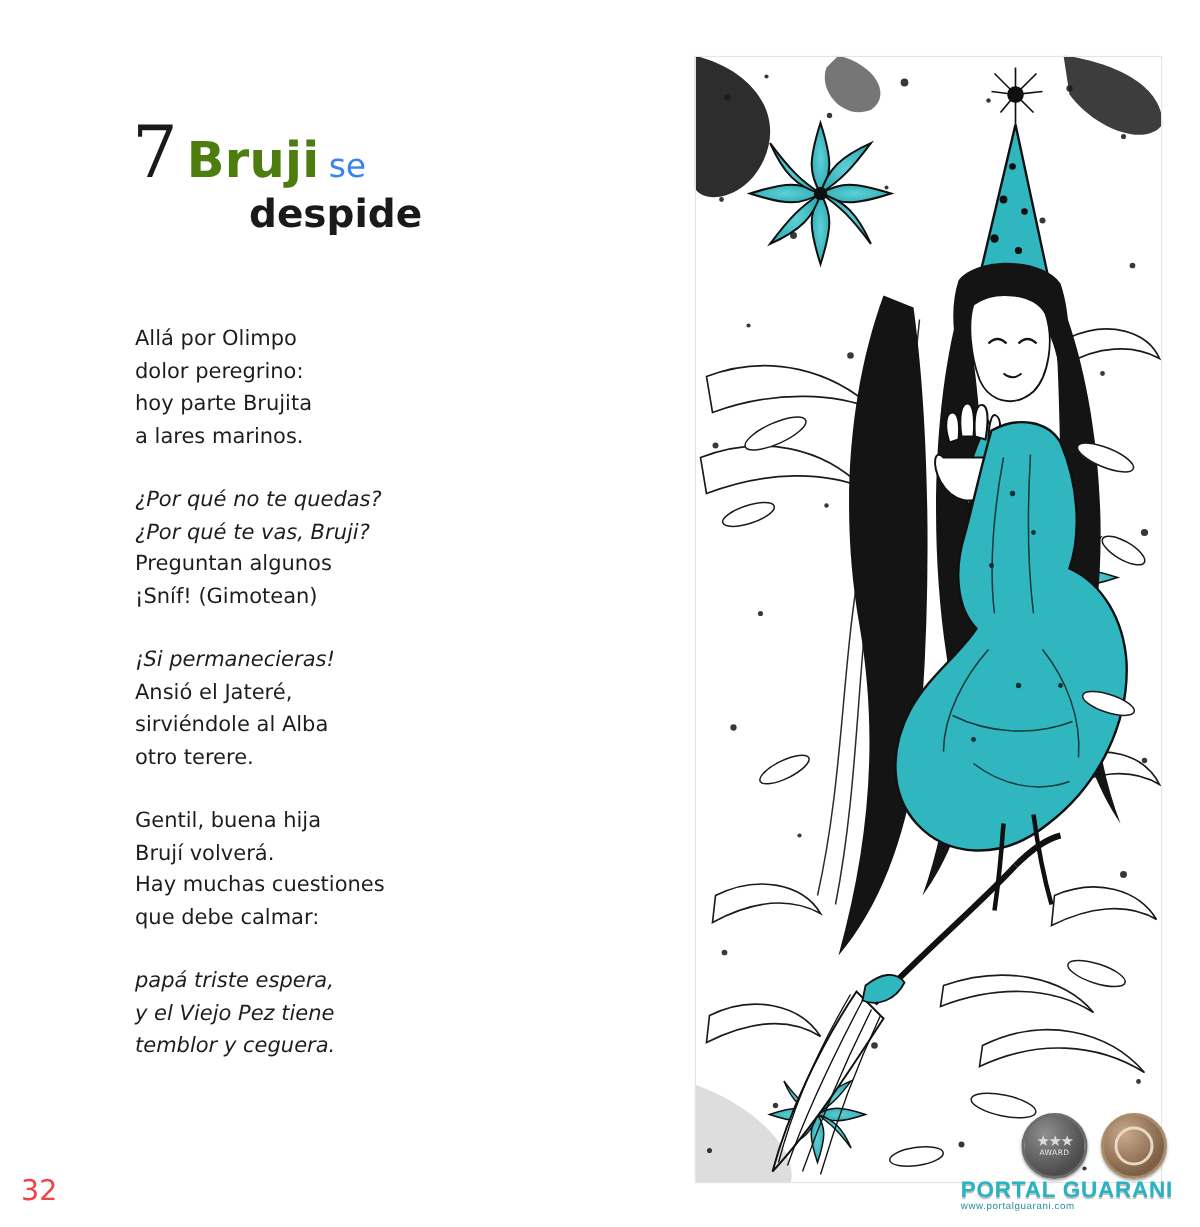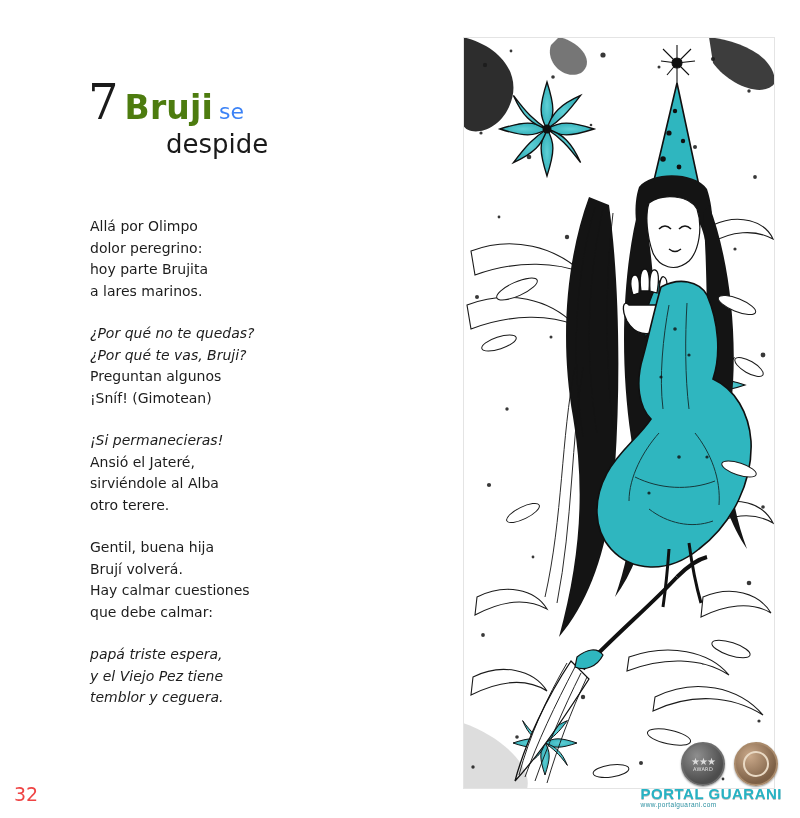--- a/index.html
+++ b/index.html
@@ -49,20 +49,21 @@
   .title-small {
     font-size: 22px;
     font-weight: 400;
     color: #3b82f6;
   }
   .title-second {
     margin-left: 78px;
     margin-top: 2px;
     font-size: 26px;
     color: #1a1a1a;
+    font-weight: bold;
   }
 
   .poem {
     position: absolute;
     left: 90px;
     top: 216px;
     width: 300px;
     font-size: 14px;
     line-height: 21.5px;
     color: #1d1d1d;
@@ -198,21 +199,21 @@
       </div>
       <div class="stanza">
         <div class="line italic">¡Si permanecieras!</div>
         <div class="line roman">Ansió el Jateré,</div>
         <div class="line roman">sirviéndole al Alba</div>
         <div class="line roman">otro terere.</div>
       </div>
       <div class="stanza">
         <div class="line">Gentil, buena hija</div>
         <div class="line">Brují volverá.</div>
-        <div class="line">Hay calmar cuestiones</div>
+        <div class="line">Hay muchas cuestiones</div>
         <div class="line">que debe calmar:</div>
       </div>
       <div class="stanza italic">
         <div class="line">papá triste espera,</div>
         <div class="line">y el Viejo Pez tiene</div>
         <div class="line">temblor y ceguera.</div>
       </div>
     </div>
 
   <div class="page-number">32</div>

